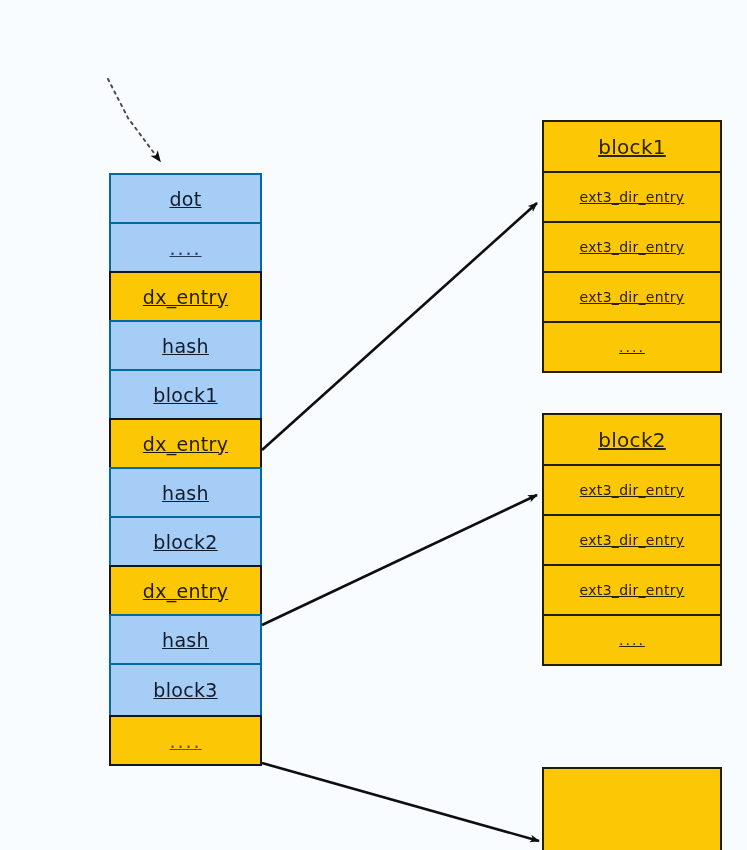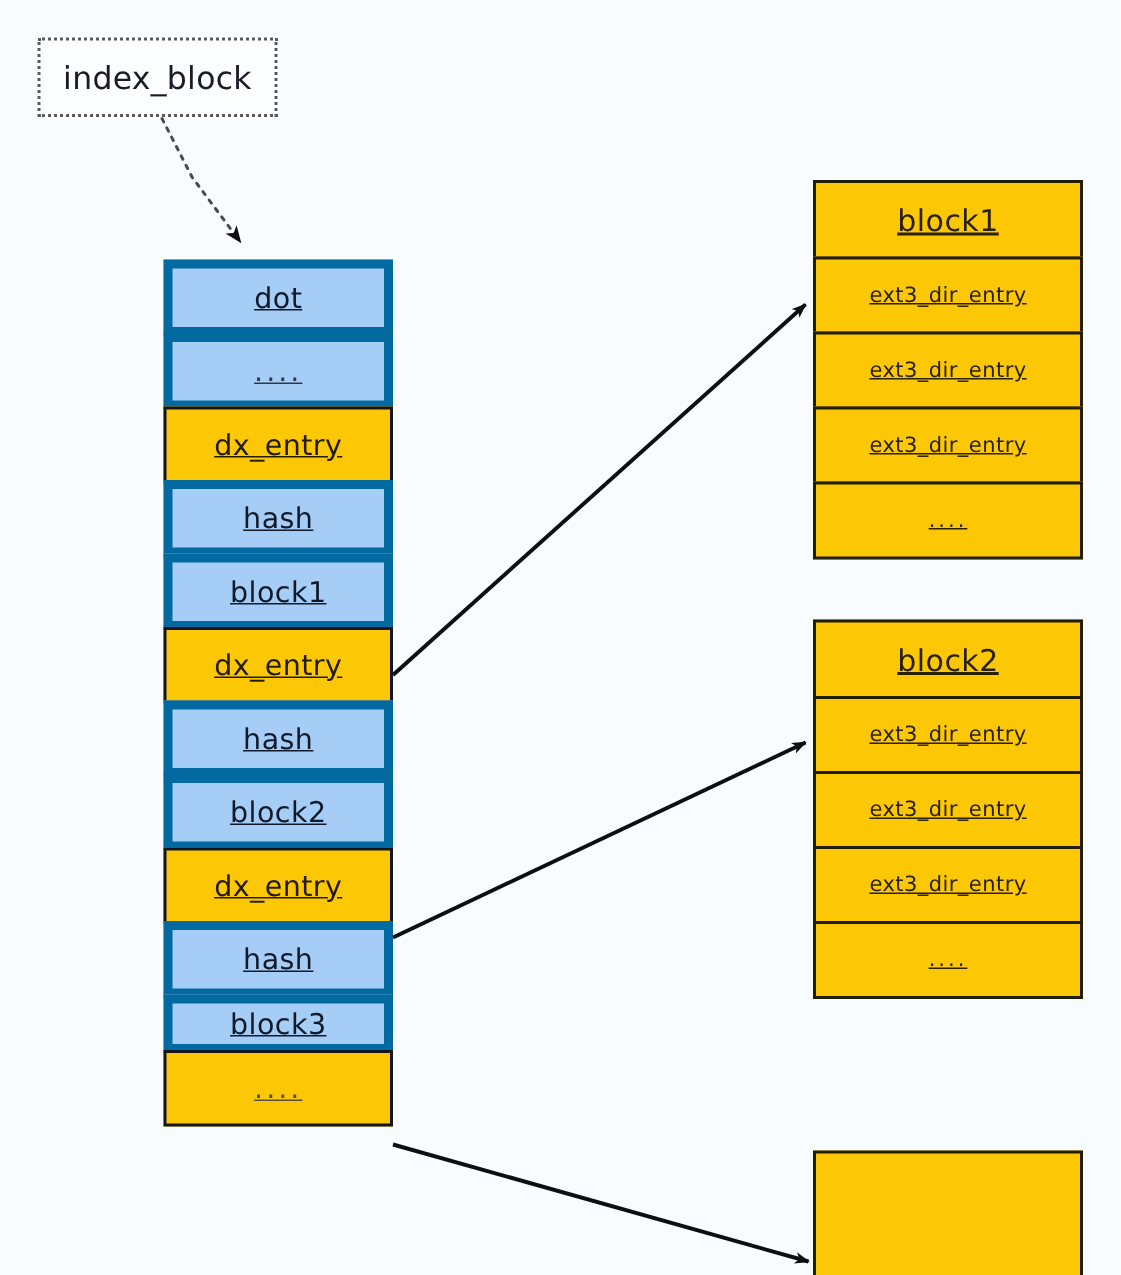--- a/index.html
+++ b/index.html
@@ -51,21 +51,21 @@
     width: 100%;
     text-decoration: underline;
   }
   .row.yellow {
     background: #fcc806;
     border: 2px solid #15151f;
     color: #241c00;
   }
   .row.blue {
     background: #a5cdf6;
-    border: 6px solid #0369a1;
+    border: 2px solid #0369a1;
     color: #111a2b;
   }
   .row.dots {
     font-size: 19px;
     letter-spacing: 2px;
     color: #5a5040;
   }
   .row.blue.dots { color: #2a3a55; }
   .row + .row { margin-top: -2px; }
 
@@ -89,36 +89,33 @@
     width: 747px;
     height: 850px;
     pointer-events: none;
   }
 </style>
 </head>
 <body>
 
 <div id="canvas">
 
-  <div class="anno-box">
-    <span class="anno-text">index_block</span>
-  </div>
 
   <div class="col" id="index-col" style="left:109px; top:173px; width:153px;">
       <div class="row blue" style="height: 51px;">dot</div>
       <div class="row blue dots" style="height: 51px;">....</div>
       <div class="row yellow" style="height: 51px;">dx_entry</div>
       <div class="row blue" style="height: 51px;">hash</div>
       <div class="row blue" style="height: 51px;">block1</div>
       <div class="row yellow" style="height: 51px;">dx_entry</div>
       <div class="row blue" style="height: 51px;">hash</div>
       <div class="row blue" style="height: 51px;">block2</div>
       <div class="row yellow" style="height: 51px;">dx_entry</div>
       <div class="row blue" style="height: 51px;">hash</div>
-      <div class="row blue" style="height: 39px;">block3</div>
+      <div class="row blue" style="height: 54px;">block3</div>
       <div class="row yellow dots" style="height: 51px;">....</div>
     </div>
 
   <div class="col block-col" id="block1-col" style="left:542px; top:120px; width:180px;">
       <div class="row header" style="height: 53px;">block1</div>
       <div class="row" style="height: 52px;">ext3_dir_entry</div>
       <div class="row" style="height: 52px;">ext3_dir_entry</div>
       <div class="row" style="height: 52px;">ext3_dir_entry</div>
       <div class="row dots" style="height: 52px;">....</div>
     </div>

